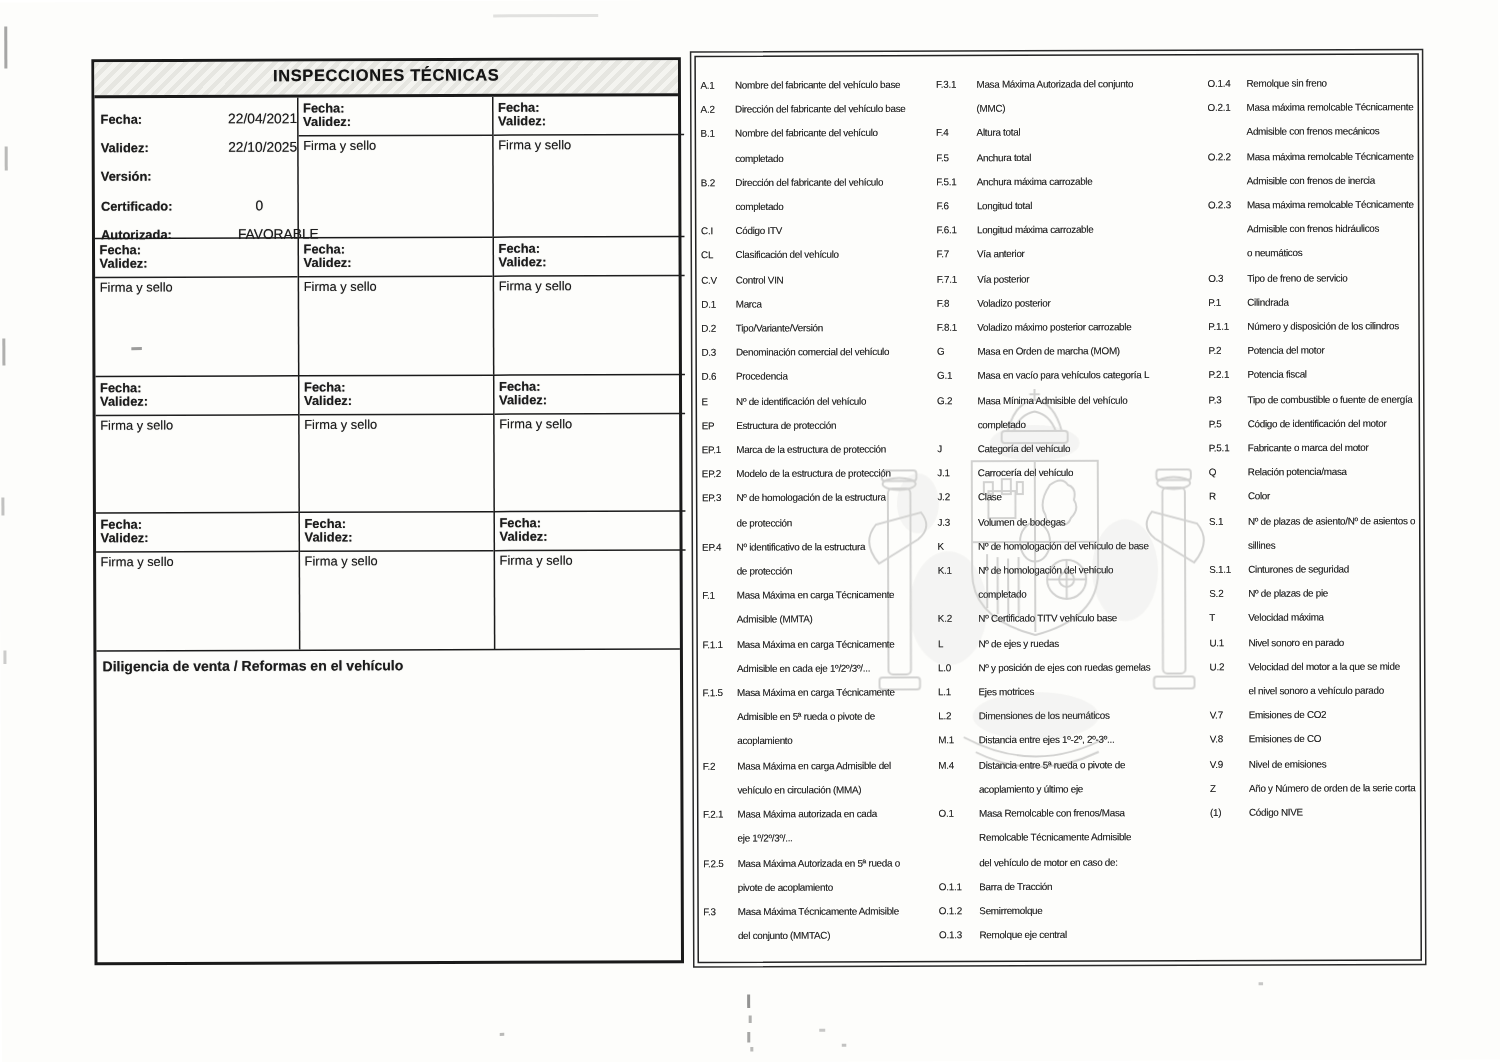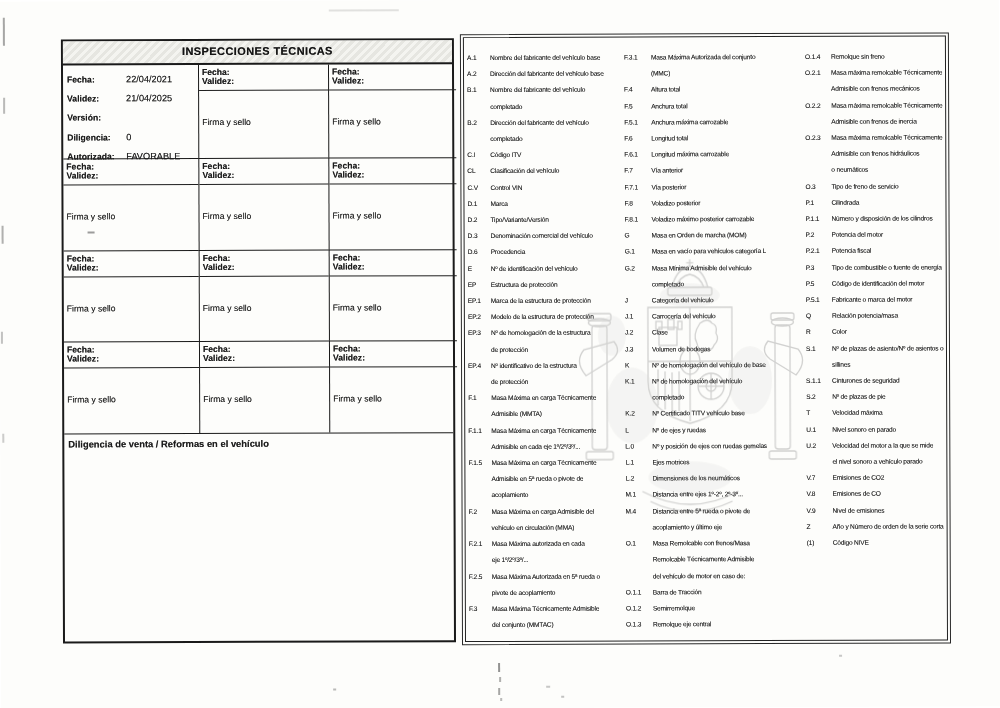--- a/index.html
+++ b/index.html
@@ -26,27 +26,27 @@
     text-align:center;line-height:21px;font-weight:bold;font-size:11px;
     letter-spacing:.4px;color:#141414;
     text-shadow:0 0 .5px rgba(30,30,30,.65);
   }
   .cell{position:absolute;}
   .bl{border-left:1.5px solid #1a1a1a;}
   .bt{border-top:1.9px solid #1a1a1a;}
   .summary{position:absolute;left:0;top:24px;width:135px;height:93px;padding-top:4px;}
   .srow{display:flex;height:19.4px;align-items:center;padding-left:4px;}
   .slabel{width:59px;font-weight:bold;font-size:8.6px;text-shadow:0 0 .5px rgba(30,30,30,.6);}
-  .svalue{font-size:9.2px;text-shadow:0 0 .5px rgba(30,30,30,.6);}
+  .svalue{font-size:9.2px;text-shadow:0 0 .5px rgba(30,30,30,.6);margin-left:44px;}
   .sig-label{
     height:26px;border-bottom:1.3px solid #1f1f1f;
     padding:2.5px 0 0 3px;font-weight:bold;font-size:8.6px;line-height:9.6px;
     text-shadow:0 0 .5px rgba(30,30,30,.6);
   }
-  .sig-firma{padding:1px 0 0 3px;font-size:8.6px;text-shadow:0 0 .45px rgba(40,40,40,.55);margin-top:25px;}
+  .sig-firma{padding:1px 0 0 3px;font-size:8.6px;text-shadow:0 0 .45px rgba(40,40,40,.55);}
   .diligencia{
     position:absolute;left:0;top:392px;width:100%;height:212px;
     border-top:1.9px solid #1a1a1a;
   }
   .dil-title{
     padding:4px 0 0 4px;font-weight:bold;font-size:9.4px;
     text-shadow:0 0 .5px rgba(30,30,30,.6);
   }
   
   .right-panel{
@@ -83,30 +83,30 @@
 
     <div class="summary">
 
         <div class="srow">
           <span class="slabel">Fecha:</span>
           <span class="svalue">22/04/2021</span>
         </div>
 
         <div class="srow">
           <span class="slabel">Validez:</span>
-          <span class="svalue">21/04/2025</span>
+          <span class="svalue">22/10/2025</span>
         </div>
 
         <div class="srow">
           <span class="slabel">Versión:</span>
           <span class="svalue"></span>
         </div>
 
         <div class="srow">
-          <span class="slabel">Diligencia:</span>
+          <span class="slabel">Certificado:</span>
           <span class="svalue">0</span>
         </div>
 
         <div class="srow">
           <span class="slabel">Autorizada:</span>
           <span class="svalue">FAVORABLE</span>
         </div>
       </div>
 
     <div class="cell bl" style="left:135px;top:24px;width:130px;height:93px;">

